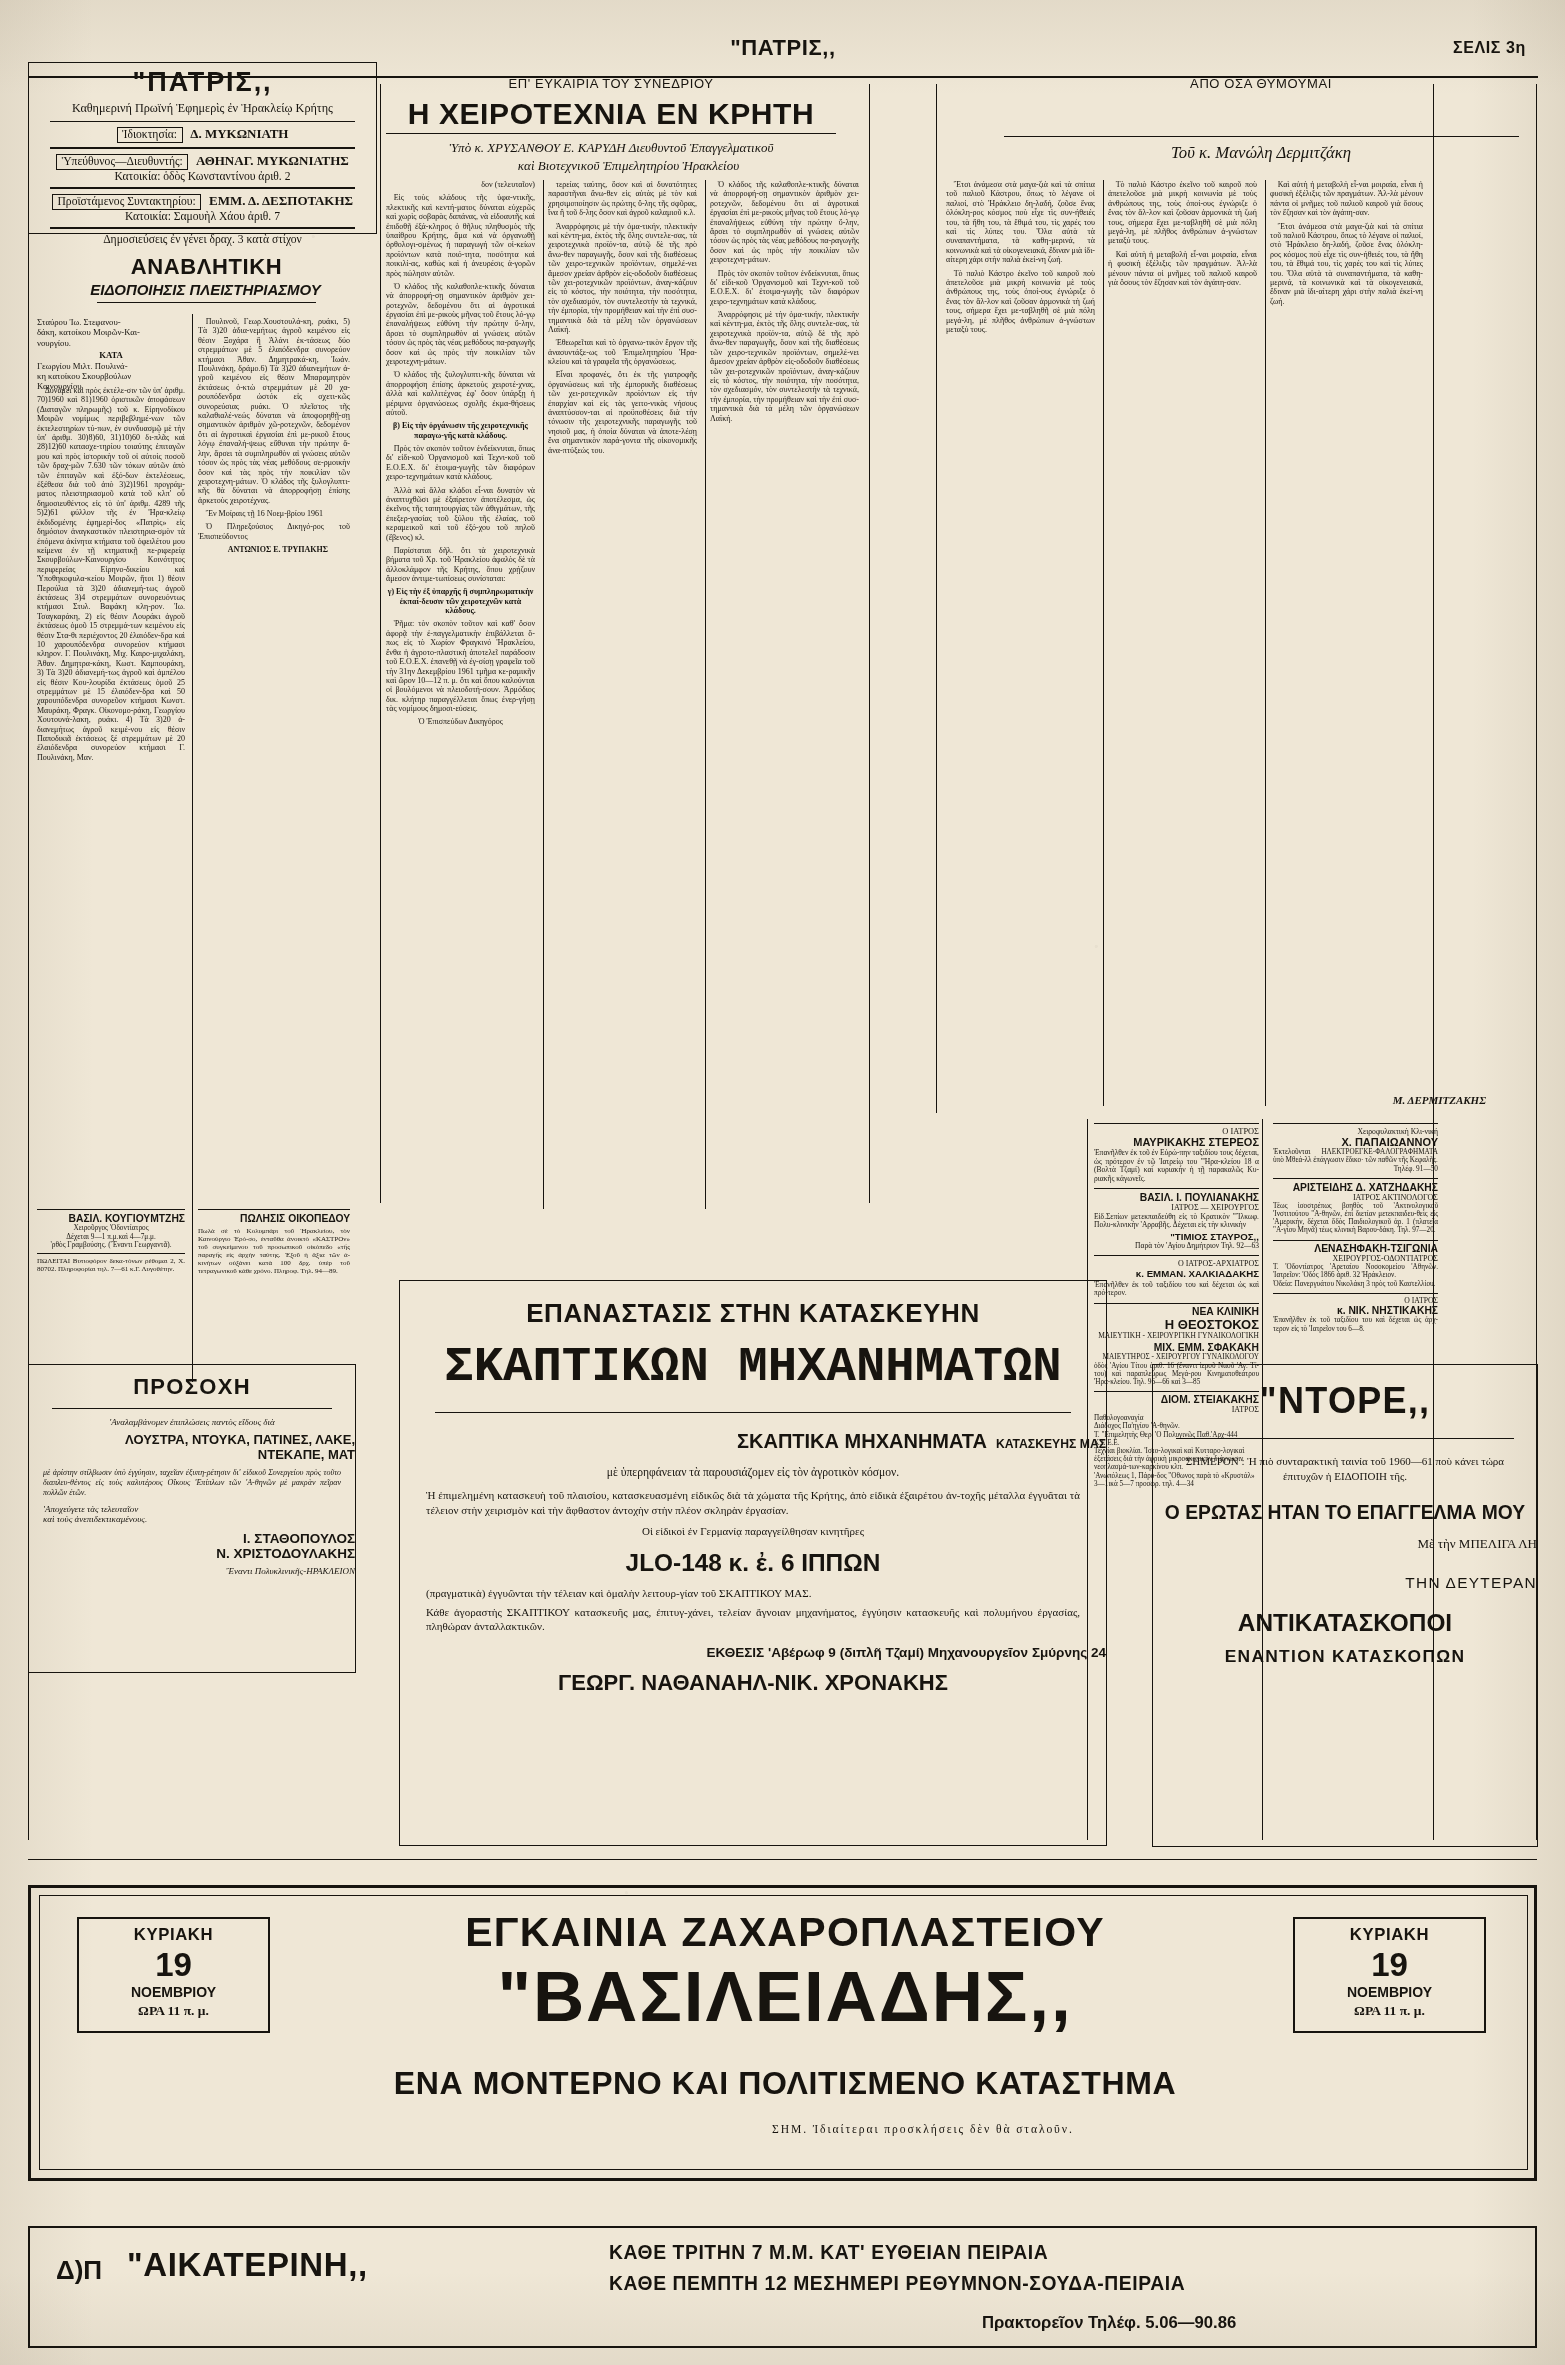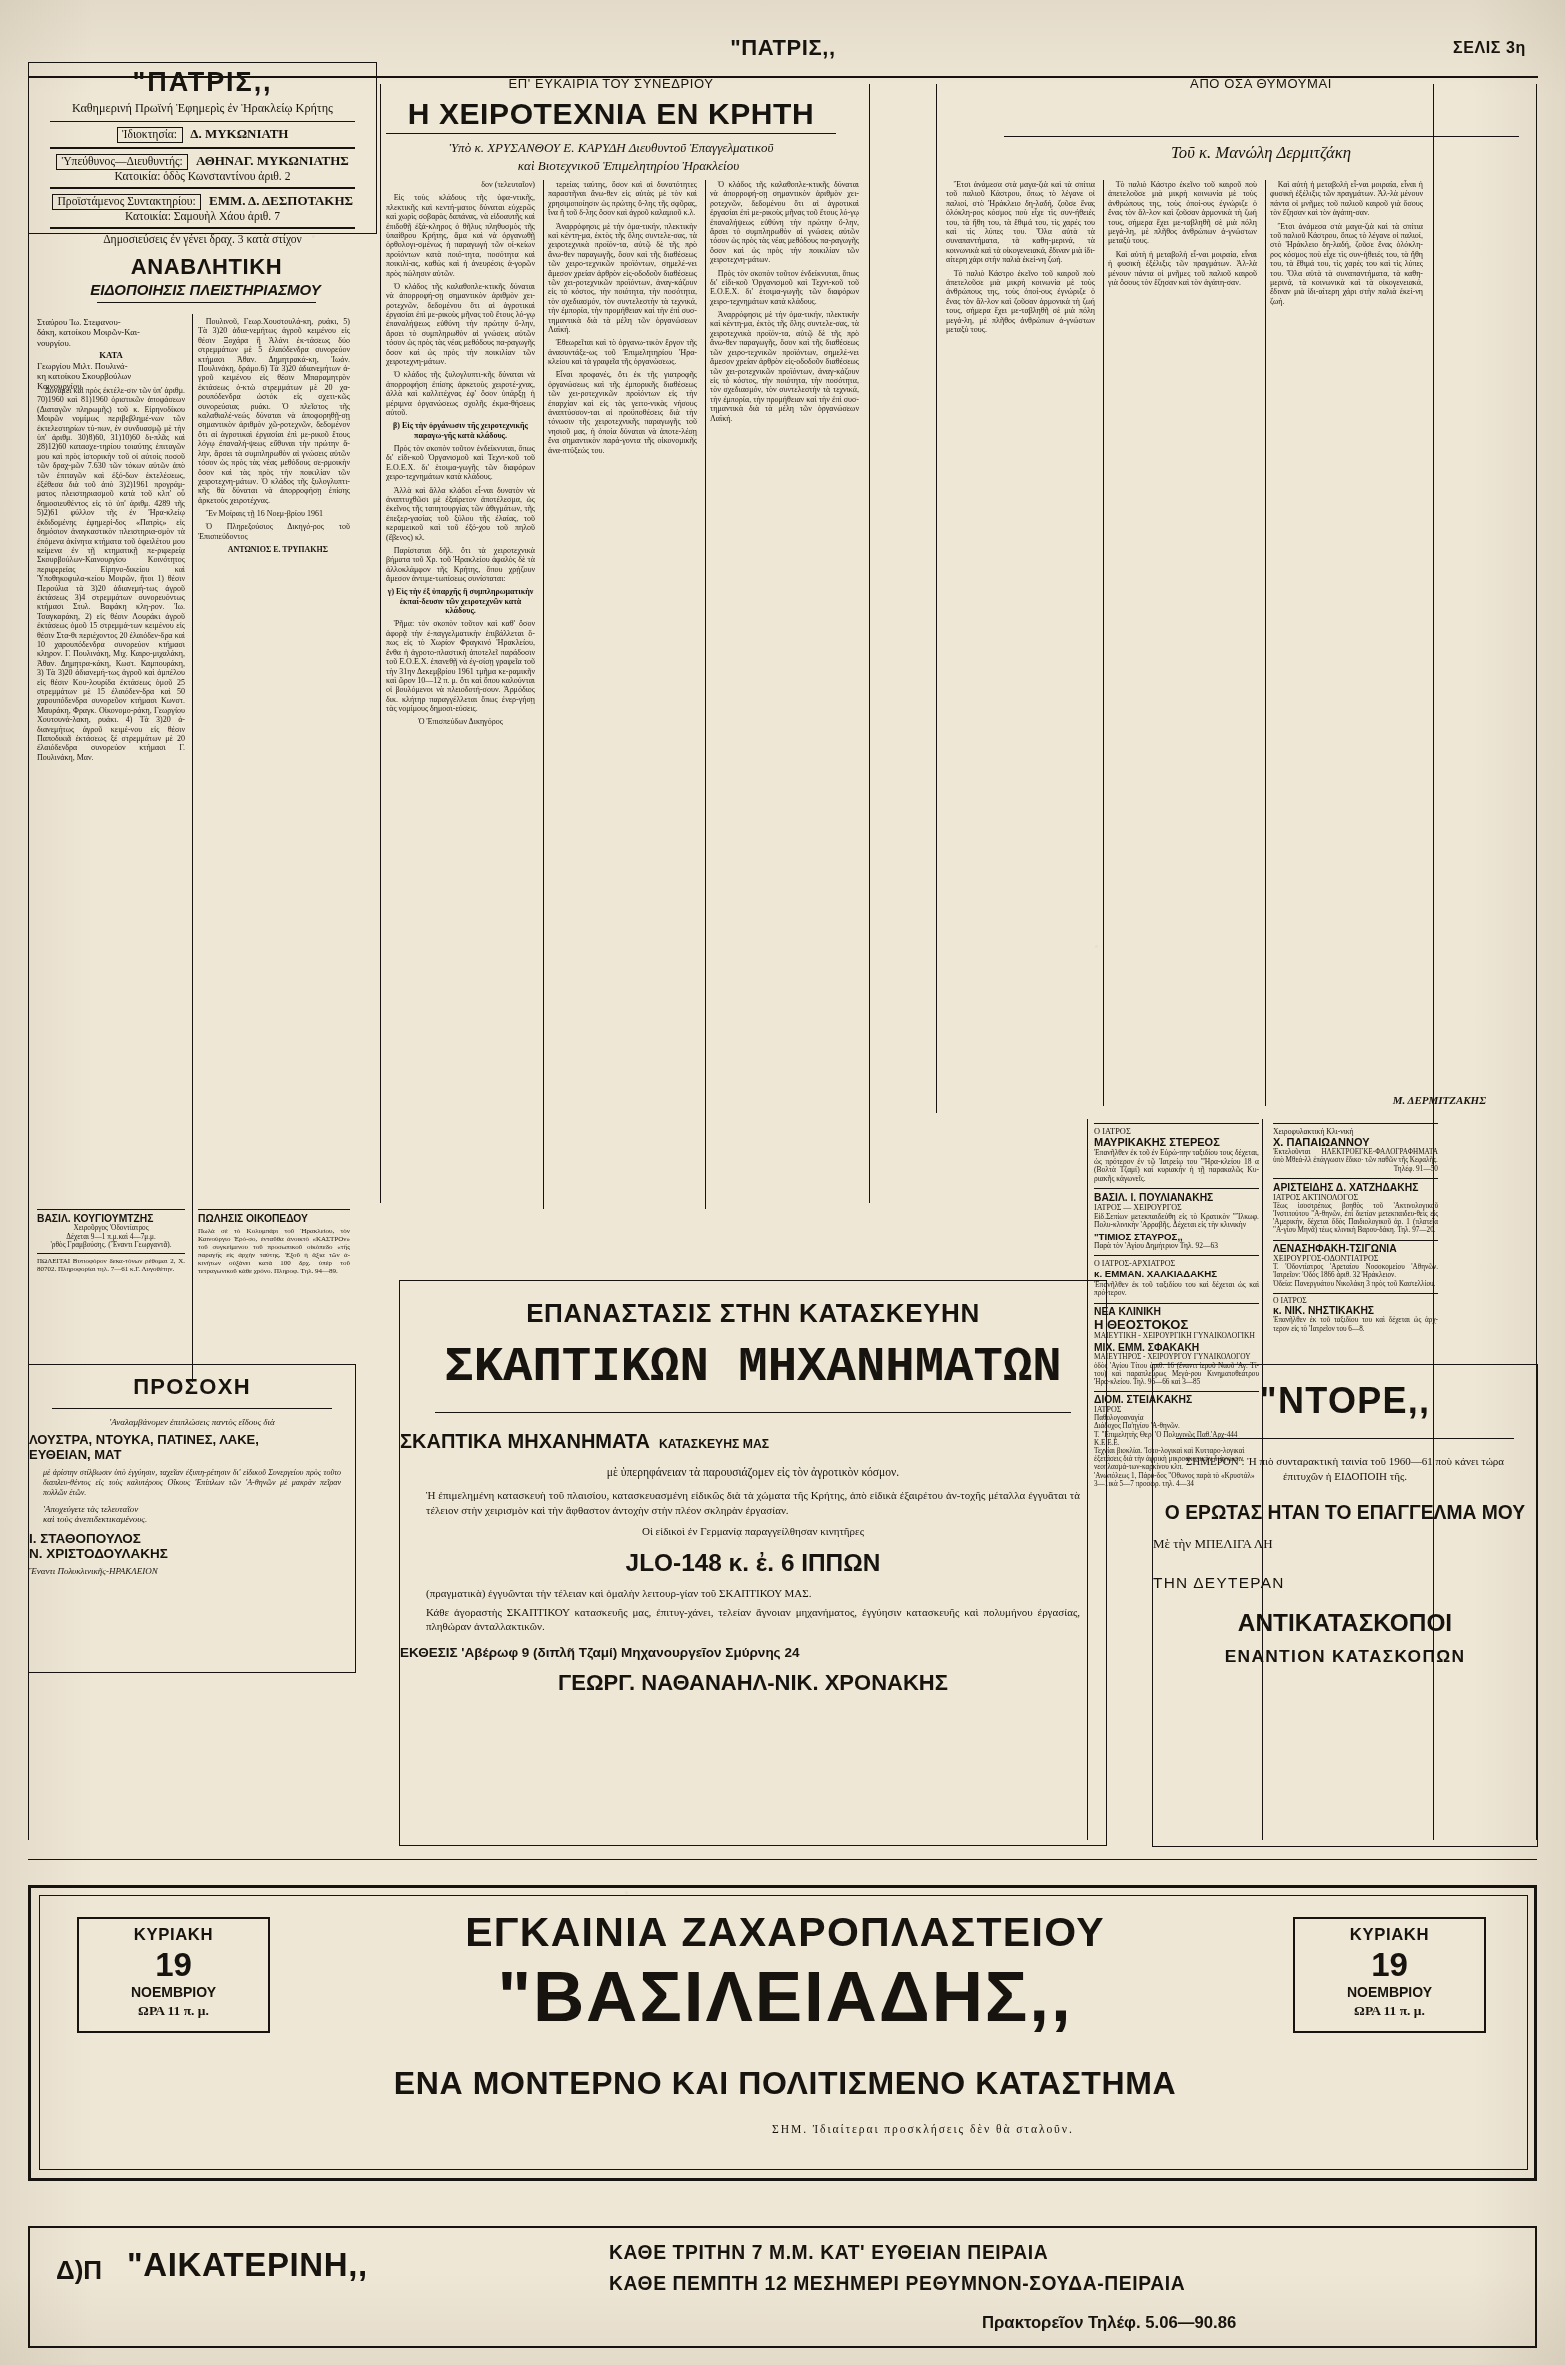--- a/index.html
+++ b/index.html
@@ -50,21 +50,21 @@
     hyphens:auto;}
   .body-col p{margin:0 0 3.9px 0;text-indent:7.7px;}
   .tiny{font-size:8px;line-height:9.4px;}
 
   .hl{position:absolute;background:#17140f;height:1.3px;}
   .vl{position:absolute;background:#17140f;width:1.3px;}
 
   
   .adbox{position:absolute;border:1.3px solid #17140f;box-sizing:border-box;}
   .adtitle{font-family:"Liberation Sans", sans-serif;font-weight:bold;text-align:center;}
-  .center{text-align:left;}
+  .center{text-align:right;}
   .b{font-weight:bold;}
   .it{font-style:italic;}
   .diamond-border{position:absolute;border:3.9px solid #17140f;box-sizing:border-box;}
 
   .bigad-title{font-family:"Liberation Sans", sans-serif;font-weight:bold;text-align:center;letter-spacing:1.3px;}
   .sidebox{border:2.6px solid #17140f;box-sizing:border-box;text-align:center;
     font-family:"Liberation Sans", sans-serif;font-weight:bold;}
 
   .ad-final{position:absolute;left:28px;top:2226px;width:1509px;height:122px;border:2.6px solid #17140f;box-sizing:border-box;}
 </style>
@@ -255,21 +255,21 @@
   <div style="position:absolute;left:198px;top:1209px;width:152px;border-top:1.3px solid #17140f;padding-top:3.2px;">
     <div class="center b" style="font-family:'Liberation Sans',sans-serif;font-size:10.3px;">ΠΩΛΗΣΙΣ ΟΙΚΟΠΕΔΟΥ</div>
     <div style="font-size:7px;line-height:8px;text-align:justify;margin-top:2.6px;">Πωλὰ σὲ τὸ Κολυμπάρι τοῦ Ἡρακλείου, τὸν Καινούργιο Ἐρό-σο, ἐνταῦθα ἀνοικτὸ «ΚΑΣΤΡΟν» τοῦ συγκείμενου τοῦ προσωπικοῦ οἰκόπεδο «τῆς παραγῆς εἰς ἀρχὴν ταύτης. Ἐξοῦ ἡ ἄξια τῶν ἀ-κινήτων οὐξάνει κατὰ 100 δρχ. ὑπὲρ τοῦ τετραγωνικοῦ κάθε χρόνο. Πληροφ. Τηλ. 94—89.</div>
   </div>
 
   <div class="adbox" style="left:28px;top:1364px;width:328px;height:309px;">
     <div class="adtitle" style="font-size:22px;margin-top:9px;letter-spacing:1.3px;">ΠΡΟΣΟΧΗ</div>
     <div style="width:86%;height:1.3px;background:#17140f;margin:7.7px auto;"></div>
     <div style="font-size:9px;font-style:italic;padding:0 11.6px;text-align:center;">'Αναλαμβάνομεν ἐπιπλώσεις παντὸς εἴδους διὰ</div>
     <div class="center b" style="font-family:'Liberation Sans',sans-serif;font-size:13px;margin-top:5.1px;">ΛΟΥΣΤΡΑ, ΝΤΟΥΚΑ, ΠΑΤΙΝΕΣ, ΛΑΚΕ,</div>
-    <div class="center b" style="font-family:'Liberation Sans',sans-serif;font-size:13px;">ΕΥΘΕΙΑΝ, ΜΑΤ</div>
+    <div class="center b" style="font-family:'Liberation Sans',sans-serif;font-size:13px;">ΝΤΕΚΑΠΕ, ΜΑΤ</div>
     <div style="font-size:8px;line-height:9.7px;font-style:italic;padding:6.4px 14px 0;text-align:justify;">μὲ ἀρίστην στίλβωσιν ὑπὸ ἐγγύησιν, ταχεῖαν ἐξυπη-ρέτησιν δι' εἰδικοῦ Συνεργείου πρὸς τοῦτο διαπλευ-θέντος εἰς τοὺς καλυτέρους Οἴκους 'Επίπλων τῶν 'Α-θηνῶν μὲ μακρὰν πεῖραν πολλῶν ἐτῶν.</div>
     <div style="font-size:9px;font-style:italic;padding:6.4px 14px 0;">'Αποχεύγετε τὰς τελευταῖον</div>
     <div style="font-size:9px;font-style:italic;padding:0 14px;">καὶ τοὺς ἀνεπιδεκτικαμένους.</div>
     <div class="center b" style="font-family:'Liberation Sans',sans-serif;font-size:13.5px;margin-top:7.7px;">Ι. ΣΤΑΘΟΠΟΥΛΟΣ</div>
     <div class="center b" style="font-family:'Liberation Sans',sans-serif;font-size:13.5px;">Ν. ΧΡΙΣΤΟΔΟΥΛΑΚΗΣ</div>
     <div class="center it" style="font-size:9px;margin-top:5.1px;">Ἔναντι Πολυκλινικῆς-ΗΡΑΚΛΕΙΟΝ</div>
   </div>
 
   <div class="adbox" style="left:399px;top:1280px;width:708px;height:566px;">
     <div class="adtitle" style="font-size:26px;margin-top:16.7px;letter-spacing:0.6px;">ΕΠΑΝΑΣΤΑΣΙΣ ΣΤΗΝ ΚΑΤΑΣΚΕΥΗΝ</div>

